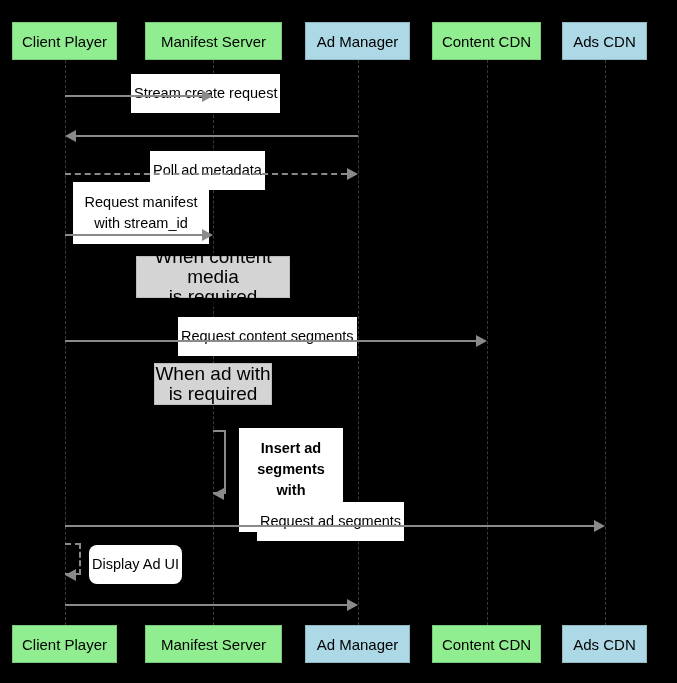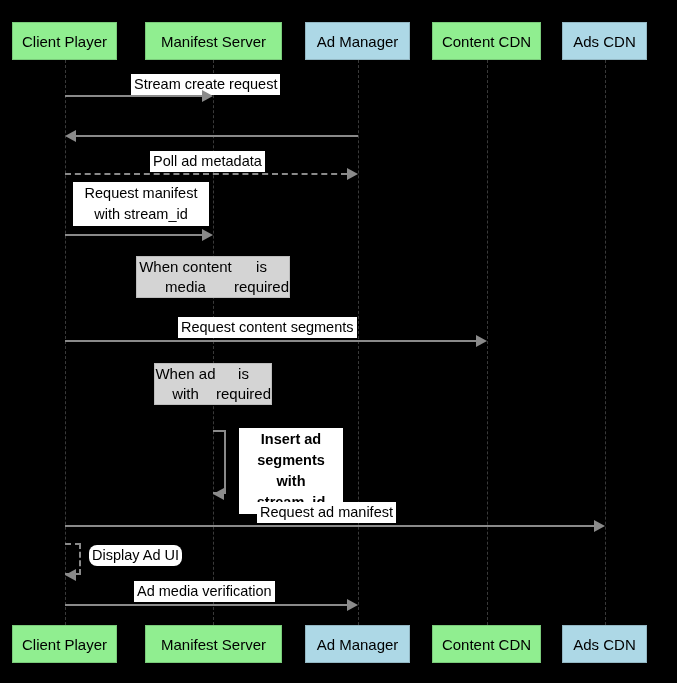--- a/index.html
+++ b/index.html
@@ -18,25 +18,25 @@
   .msgline{position:absolute;height:0;border-top:2px solid #8a8a8a;}
   .msgline.dashed{border-top:2px dashed #8a8a8a;}
 
   .arrowhead{position:absolute;width:0;height:0;}
   .arrowhead.right{border-top:6px solid transparent;border-bottom:6px solid transparent;
       border-left:11px solid #8a8a8a;}
   .arrowhead.left{border-top:6px solid transparent;border-bottom:6px solid transparent;
       border-right:11px solid #8a8a8a;}
 
   .msglabel{position:absolute;background:#ffffff;color:#000;font-size:14.5px;
-      line-height:19px;padding:1px 3px;white-space:nowrap;text-align:center;}
+      line-height:19px;padding:10px 3px;white-space:nowrap;text-align:center;}
   .msglabel.multi{white-space:normal;}
 
-  .note{position:absolute;background:#d4d4d4;color:#000;font-size:15px;
-      line-height:20px;text-align:center;display:flex;
+  .note{position:absolute;background:#d4d4d4;color:#000;font-size:19px;
+      line-height:20px;text-align:center;display:flex;flex-direction:column;
       align-items:center;justify-content:center;border:1px solid #bcbcbc;
       box-sizing:border-box;}
 
   .selfloop{position:absolute;box-sizing:border-box;
       border-top:2px solid #8a8a8a;border-right:2px solid #8a8a8a;
       border-bottom:2px solid #8a8a8a;border-left:none;}
   .selfloop.dashed{border-top:2px dashed #8a8a8a;border-right:2px dashed #8a8a8a;
       border-bottom:2px dashed #8a8a8a;}
 </style>
 </head>
@@ -89,29 +89,28 @@
   </div>
 
   <div class="selfloop" style="left:213px;top:430px;width:13px;height:64px;"></div>
   <div class="arrowhead left" style="left:213px;top:488px;"></div>
   <div class="msglabel multi" style="left:239px;top:428px;width:98px;line-height:21px;font-weight:bold;">
     <span>Insert ad</span><br>
     <span>segments</span><br>
     <span>with stream_id</span>
   </div>
 
-  <div class="msglabel" style="left:257px;top:502px;">Request ad manifest</div>
+  <div class="msglabel" style="left:257px;top:502px;">Request ad segments</div>
   <div class="msgline" style="left:65px;top:525px;width:529px;"></div>
   <div class="arrowhead right" style="left:594px;top:520px;"></div>
 
   <div class="selfloop dashed" style="left:65px;top:543px;width:16px;height:32px;"></div>
   <div class="arrowhead left" style="left:65px;top:569px;"></div>
   <div class="msglabel" style="left:89px;top:545px;border-radius:8px;">Display Ad UI</div>
 
-  <div class="msglabel" style="left:134px;top:581px;">Ad media verification</div>
   <div class="msgline" style="left:65px;top:604px;width:282px;"></div>
   <div class="arrowhead right" style="left:347px;top:599px;"></div>
 
   <div class="participant p-green" style="left:12px;top:625px;width:105px;">Client Player</div>
   <div class="participant p-green" style="left:145px;top:625px;width:137px;">Manifest Server</div>
   <div class="participant p-blue" style="left:305px;top:625px;width:105px;">Ad Manager</div>
   <div class="participant p-green" style="left:432px;top:625px;width:109px;">Content CDN</div>
   <div class="participant p-blue" style="left:562px;top:625px;width:85px;">Ads CDN</div>
 
 </div>

